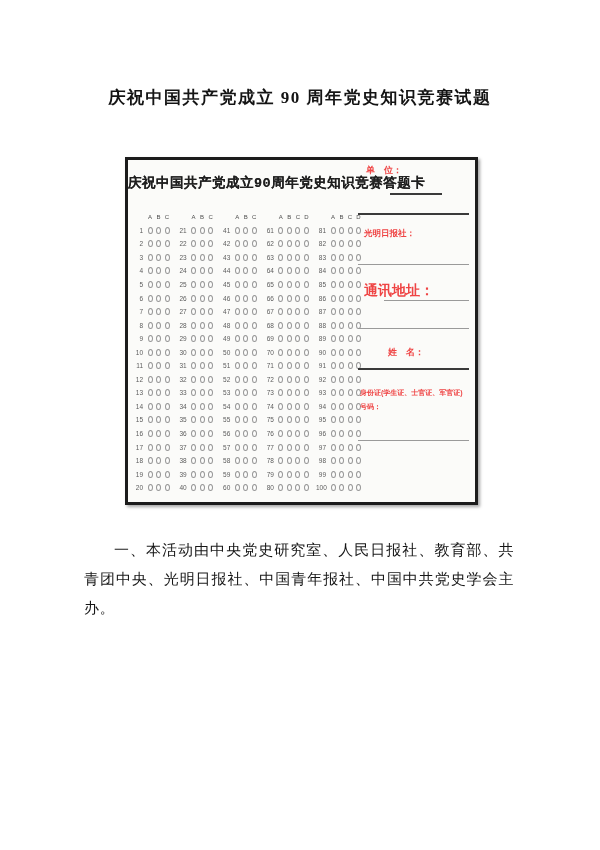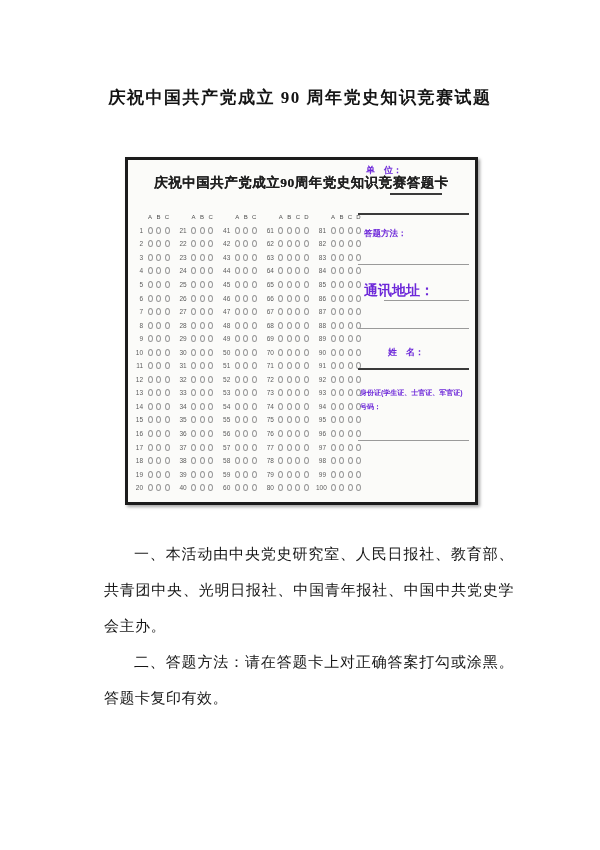--- a/index.html
+++ b/index.html
@@ -11,52 +11,53 @@
     position:absolute;top:86px;left:0;right:0;text-align:center;
     font-size:17px;font-weight:bold;letter-spacing:1.5px;color:#141414;
   }
   
   .card{
     position:absolute;left:125px;top:157px;width:353px;height:348px;box-sizing:border-box;
     background:#fbfbf9;border:3px solid #1c1c1c;box-shadow:2px 2px 3px rgba(0,0,0,.35);
     filter:blur(.3px);
   }
   .card-title{
-    position:absolute;top:14px;left:0;right:0;text-align:center;
+    position:absolute;top:14px;left:0;right:0;
     font-size:13.5px;font-weight:bold;letter-spacing:.5px;color:#1f1f1f;
     text-shadow:0 0 .6px #333;
+    font-family:Liberation Mono, monospace;
   }
   .grid{
     position:absolute;left:5px;top:50px;width:228px;bottom:4px;
     display:flex;justify-content:space-between;
   }
   .bubble-row{height:13.55px;display:flex;align-items:center;}
   .num{
     width:10px;margin-right:1px;text-align:right;
     font-family:"Liberation Sans","DejaVu Sans",sans-serif;font-size:6.5px;color:#5c5c5c;
   }
   .letter{
     width:5px;margin-left:3.5px;text-align:center;
     font-family:"Liberation Sans","DejaVu Sans",sans-serif;font-size:6px;color:#4e4e4e;
   }
   .bubble{
     width:5px;height:7px;margin-left:3.5px;box-sizing:border-box;
     border:1px solid #989898;border-radius:50%;background:#fdfdfc;
   }
   .fields{
     position:absolute;left:230px;top:0;right:4px;bottom:0;
-    font-family:"Liberation Sans","DejaVu Sans",sans-serif;color:#6d28d9;
+    font-family:"Liberation Sans","DejaVu Sans",sans-serif;color:#ef4444;
   }
   .f-label{position:absolute;font-weight:bold;white-space:nowrap;}
   .f-line{position:absolute;border-bottom:1.5px solid #9a9a9a;}
   .f-line.dark{border-bottom:2px solid #3a3a3a;}
   
   .body-text{
-    position:absolute;left:104px;right:86px;top:536px;
-    font-size:15px;line-height:36px;color:#161616;
+    position:absolute;left:84px;right:86px;top:536px;
+    font-size:15px;line-height:29px;color:#161616;
     text-align:justify;letter-spacing:.5px;
   }
   .body-text p{margin:0;text-indent:2em;}
 </style>
 </head>
 <body>
 
 <div class="page">
 
   <div class="doc-title">庆祝中国共产党成立 90 周年党史知识竞赛试题</div>
@@ -747,34 +748,33 @@
             <span class="bubble"></span>
           </div>
         </div>
       </div>
 
     <div class="fields">
       <div class="f-label" style="top:4px;left:8px;font-size:9px;">单　位：</div>
       <div class="f-line dark" style="top:33px;left:32px;width:52px;"></div>
       <div class="f-line dark" style="top:53px;left:0;right:2px;"></div>
 
-      <div class="f-label" style="top:68px;left:6px;font-size:8.5px;">答题方法：</div>
+      <div class="f-label" style="top:68px;left:6px;font-size:8.5px;">光明日报社：</div>
       <div class="f-line" style="top:104px;left:0;right:2px;"></div>
 
       <div class="f-label" style="top:122px;left:6px;font-size:14px;">通讯地址：</div>
       <div class="f-line" style="top:140px;left:26px;right:2px;"></div>
       <div class="f-line" style="top:168px;left:0;right:2px;"></div>
 
       <div class="f-label" style="top:186px;left:6px;font-size:9px;margin-left:24px;">姓　名：</div>
       <div class="f-line dark" style="top:208px;left:0;right:2px;border-bottom-width:2.5px;"></div>
 
       <div class="f-label" style="top:228px;left:2px;font-size:7px;">身份证(学生证、士官证、军官证)</div>
       <div class="f-label" style="top:242px;left:2px;font-size:7px;">号码：</div>
       <div class="f-line" style="top:280px;left:0;right:2px;"></div>
     </div>
   </div>
 
   <div class="body-text">
     <p>一、本活动由中央党史研究室、人民日报社、教育部、共青团中央、光明日报社、中国青年报社、中国中共党史学会主办。</p>
-    <p>二、答题方法：请在答题卡上对正确答案打勾或涂黑。答题卡复印有效。</p>
   </div>
 
 </div>
 
 </body></html>

